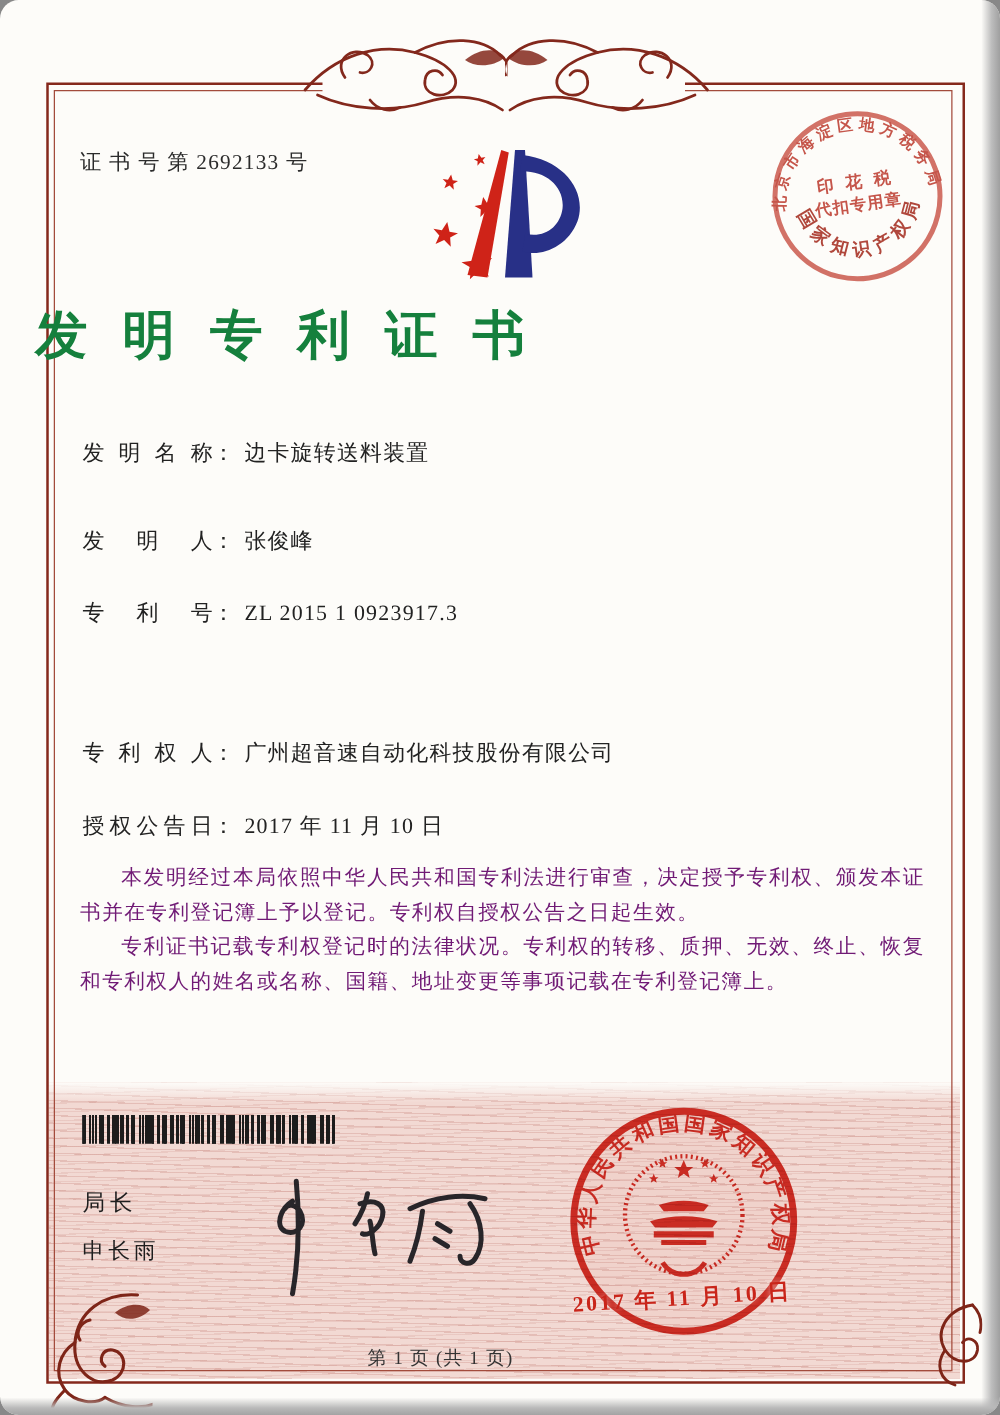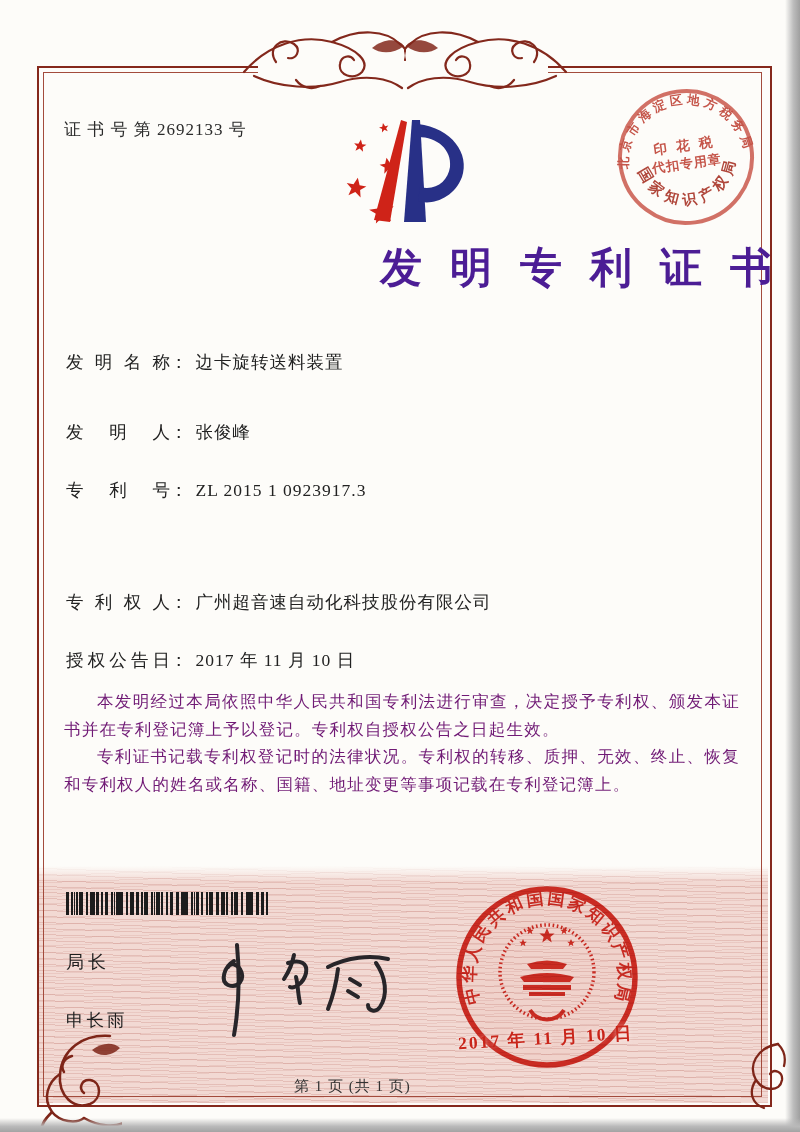--- a/index.html
+++ b/index.html
@@ -1,17 +1,17 @@
 <!DOCTYPE html>
 <html><head>
 <meta charset="utf-8">
 <style>
   html,body{margin:0;padding:0;background:#888;}
   .page{position:relative;width:800px;height:1132px;background:#fdfcf9;overflow:hidden;
-        font-family:"Liberation Serif","DejaVu Serif",serif;color:#262626;}
+        font-family:"Liberation Serif","DejaVu Serif",serif;color:#262626;border-radius:15px;}
   
   .edge-right{position:absolute;top:0;right:0;width:15px;height:100%;z-index:9;
     background:linear-gradient(90deg,rgba(150,150,150,0),#bdbdbd 55%,#9f9f9f);}
   .edge-bottom{position:absolute;left:0;bottom:0;width:100%;height:14px;z-index:9;
     background:linear-gradient(180deg,rgba(150,150,150,0),#b9b9b9 60%,#a3a3a3);}
   
   .band{position:absolute;left:39px;top:866px;width:729px;height:237px;z-index:1;
     background-color:#f2d9d3;
     background-image:
       repeating-linear-gradient(2deg,rgba(196,126,117,.30) 0 1px,rgba(255,255,255,0) 1px 6px),
@@ -20,38 +20,38 @@
     background:linear-gradient(#fdfcf9,rgba(253,252,249,0));}
   
   .frame-outer{position:absolute;left:37px;top:66px;width:731px;height:1037px;
     border:2px solid #85281c;z-index:2;}
   .frame-inner{position:absolute;left:43px;top:72px;width:717px;height:1023px;
     border:1px solid #a34b3c;z-index:2;}
   .patch{position:absolute;left:258px;top:60px;width:290px;height:15px;background:#fdfcf9;z-index:3;}
   .orn{position:absolute;z-index:4;}
   
   .certno{position:absolute;left:64px;top:118px;font-size:17px;letter-spacing:1px;color:#2b2b2b;z-index:4;}
-  .title{position:absolute;left:0;top:240px;width:800px;text-align:right;padding-left:28px;box-sizing:border-box;
-    font-size:42px;font-weight:700;letter-spacing:28px;color:#4c1d95;z-index:4;}
+  .title{position:absolute;left:0;top:240px;width:800px;text-align:left;padding-left:28px;box-sizing:border-box;
+    font-size:42px;font-weight:700;letter-spacing:28px;color:#15803d;z-index:4;}
   .frow{position:absolute;left:66px;font-size:17.5px;color:#222;z-index:4;white-space:nowrap;}
   .f-label{display:inline-block;width:104px;text-align:justify;text-align-last:justify;vertical-align:bottom;}
   .f-colon{margin-right:8px;}
   .f-value{letter-spacing:1px;}
   .body-text{position:absolute;left:64px;top:688px;width:676px;z-index:4;
     font-size:16.5px;line-height:27.5px;letter-spacing:1.2px;text-align:justify;color:#701a75;}
   .body-text p{margin:0;text-indent:2em;}
   .barcode{position:absolute;left:66px;top:892px;width:205px;height:23px;z-index:5;
     background:
       repeating-linear-gradient(90deg,#1c1c1c 0 2px,transparent 2px 5px),
       repeating-linear-gradient(90deg,#1c1c1c 0 1px,transparent 1px 8px),
       repeating-linear-gradient(90deg,#1c1c1c 0 3px,transparent 3px 13px);}
   .issuer-title{position:absolute;left:66px;top:950px;font-size:18px;letter-spacing:4px;color:#1e1e1e;
     font-family:"Liberation Sans","DejaVu Sans",sans-serif;z-index:5;}
   .issuer-name{position:absolute;left:66px;top:988px;font-size:17.5px;letter-spacing:3px;color:#1e1e1e;
-    font-family:"Liberation Sans","DejaVu Sans",sans-serif;z-index:5;margin-top:20px;}
+    font-family:"Liberation Sans","DejaVu Sans",sans-serif;z-index:5;}
   .sig{position:absolute;left:190px;top:933px;z-index:6;}
   .seal{position:absolute;left:452px;top:882px;z-index:5;mix-blend-mode:multiply;opacity:.95;}
   .seal-date{position:absolute;left:458px;top:1026px;z-index:6;font-size:17.5px;font-weight:700;
     color:#c9251a;letter-spacing:2px;transform:rotate(-3.5deg);white-space:nowrap;
     text-shadow:0 0 5px rgba(255,240,238,.7);}
   .footer{position:absolute;left:294px;top:1077px;font-size:15px;letter-spacing:1px;color:#333;z-index:5;}
   .stamp{position:absolute;left:615px;top:86px;z-index:4;opacity:.9;}
   .logo{position:absolute;left:328px;top:100px;z-index:4;}
   svg text{font-family:"Liberation Serif","DejaVu Serif",serif;}
 </style>

